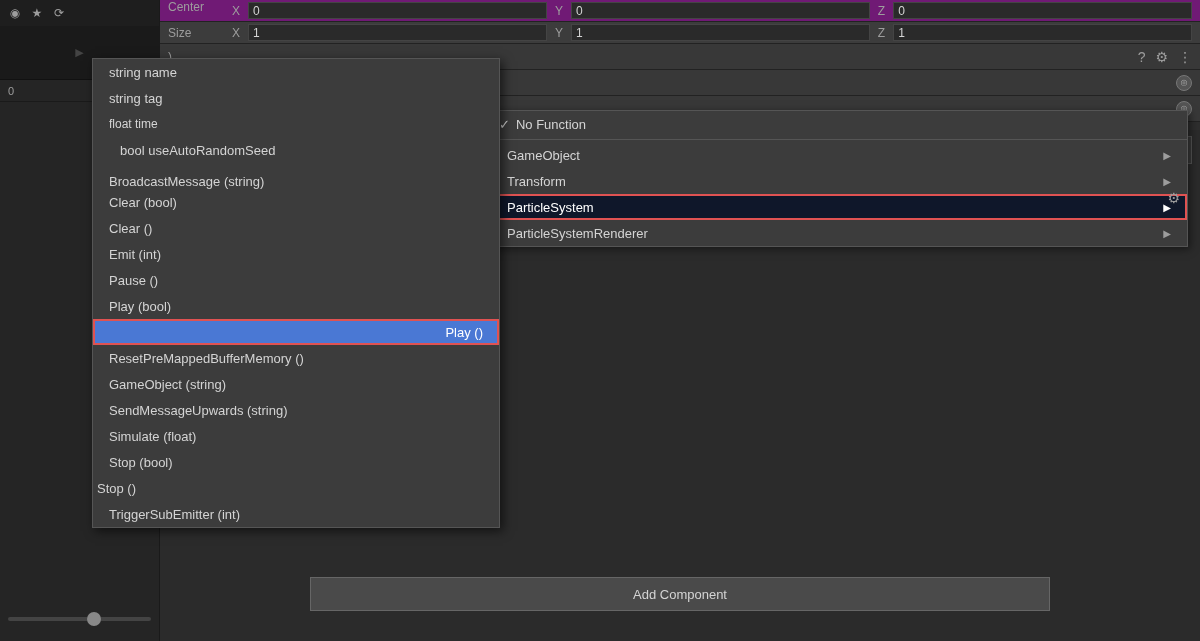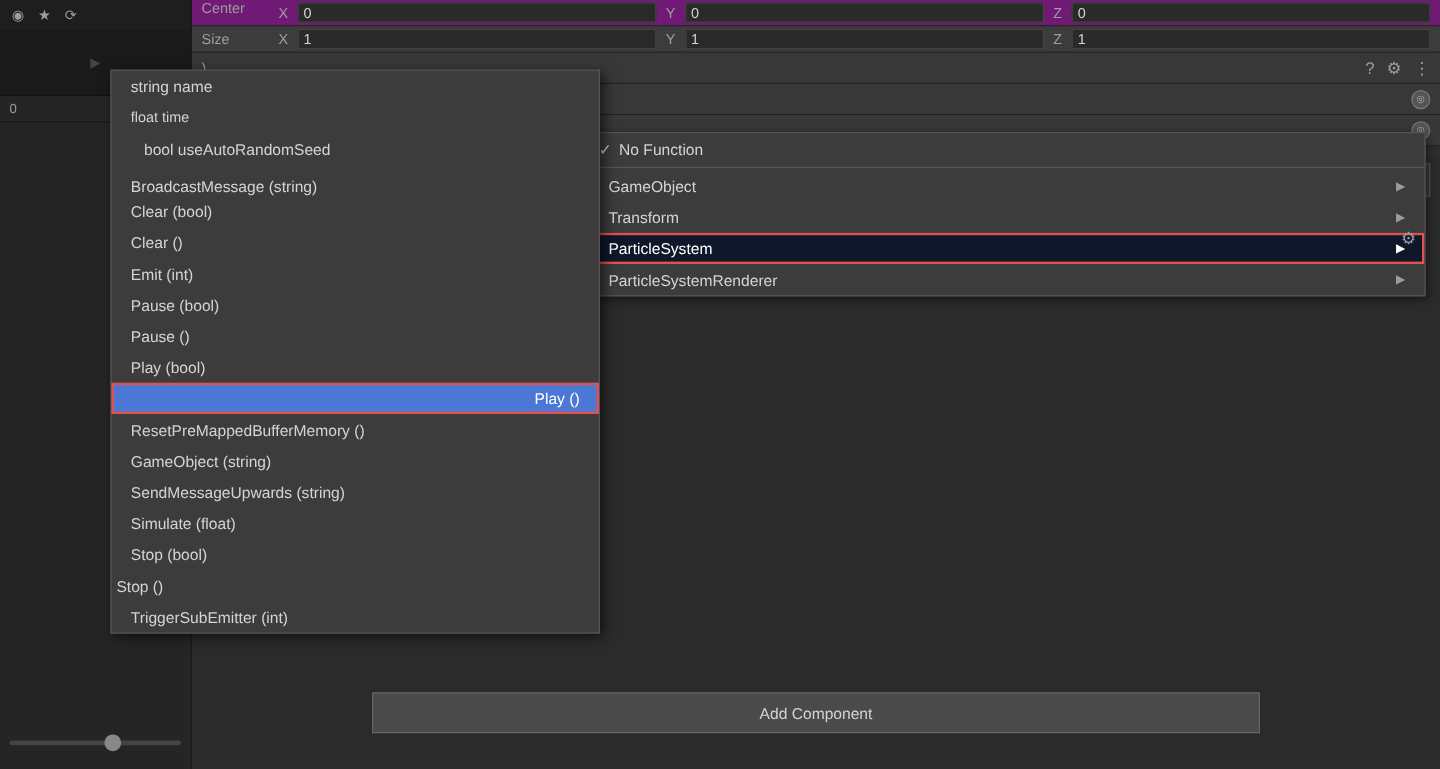--- a/index.html
+++ b/index.html
@@ -157,42 +157,42 @@
     <span>Add Component</span>
   </div>
 
 </div>
 
 <div style="position:absolute;top:58px;left:92px;width:408px;background:#3c3c3c;border:1px solid #555;z-index:300;box-shadow:3px 3px 10px rgba(0,0,0,0.6);">
 
   <div style="display:flex;align-items:center;height:26px;padding:0 16px;cursor:pointer;color:#d4d4d4;font-size:13px;">
     <span>string name</span>
   </div>
+  <div style="display:flex;align-items:center;height:26px;padding:0 16px;cursor:pointer;color:#d4d4d4;font-size:13px;">
+    <span>string tag</span>
+  </div>
   <div style="display:flex;align-items:center;height:26px;padding:0 16px;cursor:pointer;color:#d4d4d4;font-size:12px;">
     <span>float time</span>
   </div>
   <div style="display:flex;align-items:center;height:26px;padding:0 27px;cursor:pointer;color:#d4d4d4;font-size:13px;">
     <span>bool useAutoRandomSeed</span>
   </div>
   <div style="display:flex;align-items:flex-end;height:26px;padding:0 16px;cursor:pointer;color:#d4d4d4;font-size:13px;">
     <span>BroadcastMessage (string)</span>
   </div>
   <div style="display:flex;align-items:center;height:26px;padding:0 16px;cursor:pointer;color:#d4d4d4;font-size:13px;">
     <span>Clear (bool)</span>
   </div>
   <div style="display:flex;align-items:center;height:26px;padding:0 16px;cursor:pointer;color:#d4d4d4;font-size:13px;">
     <span>Clear ()</span>
   </div>
   <div style="display:flex;align-items:center;height:26px;padding:0 16px;cursor:pointer;color:#d4d4d4;font-size:13px;">
     <span>Emit (int)</span>
   </div>
   <div style="display:flex;align-items:center;height:26px;padding:0 16px;cursor:pointer;color:#d4d4d4;font-size:13px;">
-    <span>Pause (bool)</span>
-  </div>
-  <div style="display:flex;align-items:center;height:26px;padding:0 16px;cursor:pointer;color:#d4d4d4;font-size:13px;">
     <span>Pause ()</span>
   </div>
   <div style="display:flex;align-items:center;height:26px;padding:0 16px;cursor:pointer;color:#d4d4d4;font-size:13px;">
     <span>Play (bool)</span>
   </div>
 
   <div style="display:flex;align-items:center;height:26px;padding:0 16px;cursor:pointer;background:#4a78d4;color:white;font-size:13px;outline:2px solid #e05252;outline-offset:-2px;justify-content:flex-end;">
     <span>Play ()</span>
   </div>
   <div style="display:flex;align-items:center;height:26px;padding:0 16px;cursor:pointer;color:#d4d4d4;font-size:13px;">

